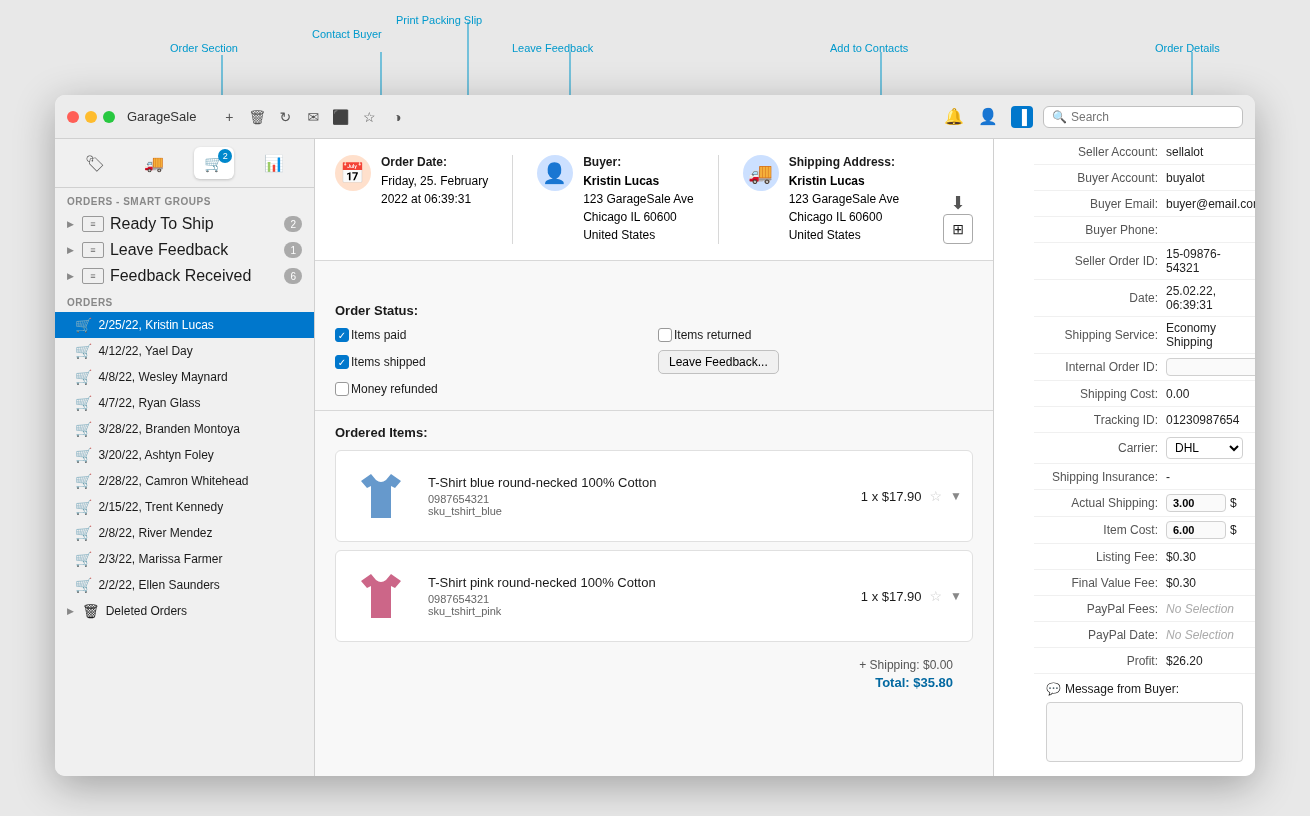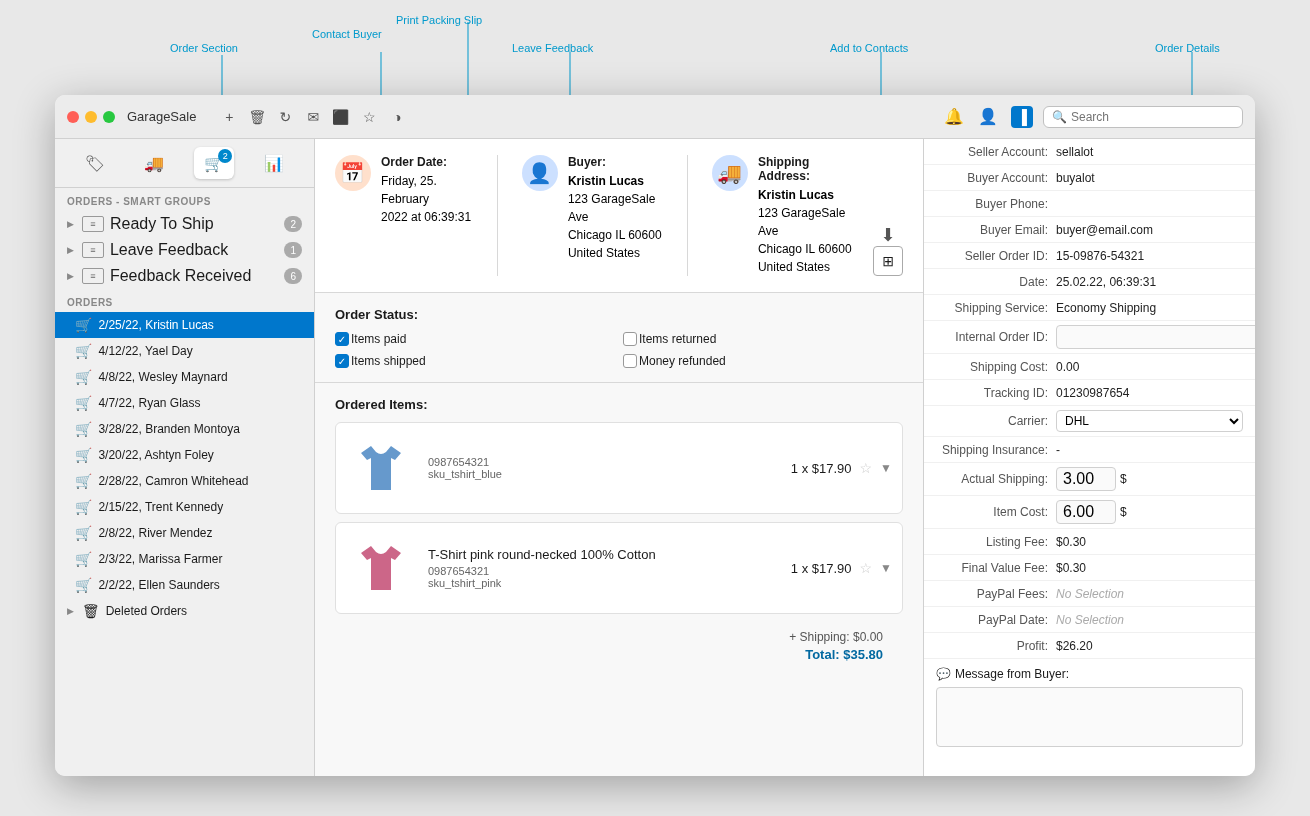--- a/index.html
+++ b/index.html
@@ -302,20 +302,21 @@
 
     
     .order-status-section {
       padding: 14px 20px;
       border-bottom: 1px solid #d8d8d8;
     }
     .order-status-title {
       font-weight: 600;
       font-size: 13px;
       margin-bottom: 10px;
+      margin-top: 28px;
     }
     .status-grid {
       display: grid;
       grid-template-columns: 1fr 1fr;
       gap: 8px;
     }
     .status-item {
       display: flex;
       align-items: center;
       gap: 2px;
@@ -412,25 +413,26 @@
       color: #555;
     }
     .totals-total {
       font-size: 13px;
       font-weight: 700;
       color: #0369a1;
     }
 
     
     .right-panel {
-      width: 332px;
+      width: 262px;
       background: #fff;
       border-left: 1px solid #d0d0d0;
       overflow-y: auto;
       flex-shrink: 0;
+      padding-left: 40px;
     }
     .detail-row {
       display: flex;
       align-items: center;
       padding: 4px 12px;
       font-size: 12px;
       border-bottom: 1px solid #f0f0f0;
       min-height: 26px;
     }
     .detail-label {
@@ -443,23 +445,24 @@
     }
     .detail-value {
       flex: 1;
       color: #222;
     }
     .detail-input {
       flex: 1;
       border: 1px solid #d0d0d0;
       border-radius: 4px;
       padding: 2px 6px;
-      font-size: 16px;
+      font-size: 11px;
       outline: none;
       background: #fafafa;
+      font-weight: bold;
     }
     .detail-select {
       flex: 1;
       border: 1px solid #d0d0d0;
       border-radius: 4px;
       padding: 2px 4px;
       font-size: 12px;
       background: #fff;
     }
     .detail-value-muted {
@@ -692,36 +695,40 @@
           </div>
           <div class="status-item">
             <div class="checkbox"></div>
             <span>Items returned</span>
           </div>
           <div class="status-item">
             <div class="checkbox checked"></div>
             <span>Items shipped</span>
           </div>
           <div class="status-item">
+            <button class="leave-feedback-btn">Leave Feedback...</button>
+          </div>
+          <div class="status-item">
             <div class="checkbox"></div>
             <span>Money refunded</span>
           </div>
         </div>
       </div>
 
       <div class="ordered-items-section">
         <div class="ordered-items-title">Ordered Items:</div>
 
         <div class="item-row">
           <div class="item-image">
             <svg width="60" height="60" viewBox="0 0 60 60">
               <path class="tshirt-blue" d="M10 15 L20 8 L25 14 Q30 18 35 14 L40 8 L50 15 L44 22 L40 20 L40 52 L20 52 L20 20 L16 22 Z"></path>
             </svg>
           </div>
           <div class="item-details">
+            <div class="item-name">T-Shirt blue round-necked 100% Cotton</div>
             <div class="item-sku">0987654321</div>
             <div class="item-sku">sku_tshirt_blue</div>
           </div>
           <div class="item-price">
             <span>1 x $17.90</span>
             <span class="star-icon">☆</span>
             <span class="chevron-down">▼</span>
           </div>
         </div>
 
@@ -759,26 +766,26 @@
     <div class="right-panel">
       <div class="detail-row">
         <span class="detail-label">Seller Account:</span>
         <span class="detail-value">sellalot</span>
       </div>
       <div class="detail-row">
         <span class="detail-label">Buyer Account:</span>
         <span class="detail-value">buyalot</span>
       </div>
       <div class="detail-row">
+        <span class="detail-label">Buyer Email:</span>
+        <span class="detail-value">buyer@email.com</span>
+      </div>
+      <div class="detail-row">
         <span class="detail-label">Buyer Phone:</span>
         <span class="detail-value"></span>
-      </div>
-      <div class="detail-row">
-        <span class="detail-label">Buyer Email:</span>
-        <span class="detail-value">buyer@email.com</span>
       </div>
       <div class="detail-row">
         <span class="detail-label">Seller Order ID:</span>
         <span class="detail-value">15-09876-54321</span>
       </div>
       <div class="detail-row">
         <span class="detail-label">Date:</span>
         <span class="detail-value">25.02.22, 06:39:31</span>
       </div>
       <div class="detail-row">

